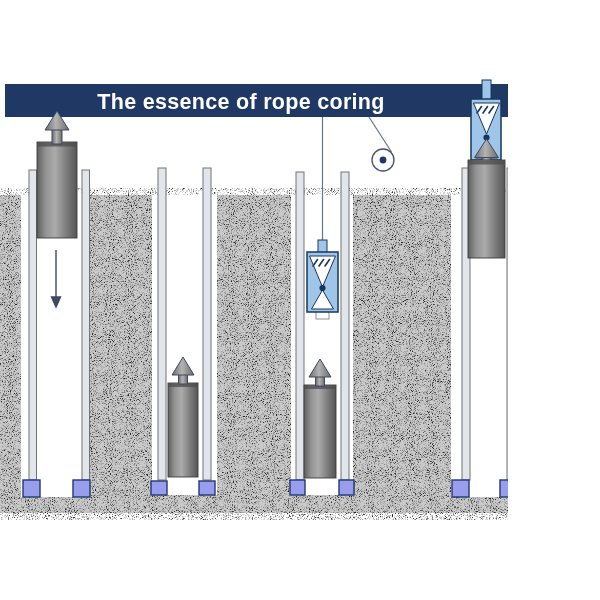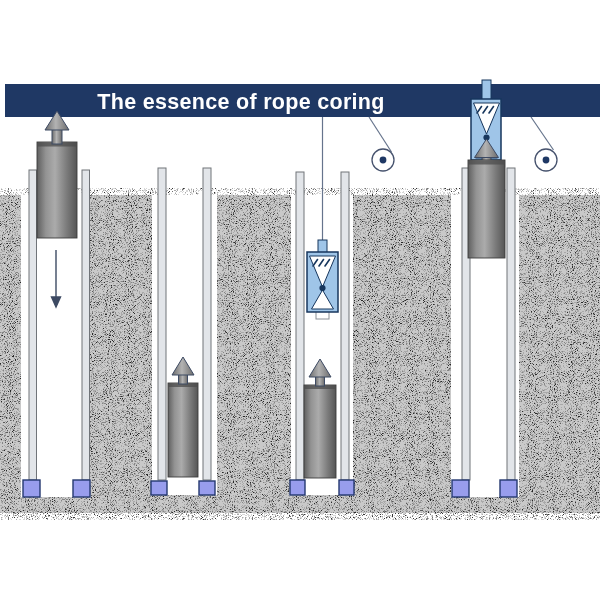--- a/index.html
+++ b/index.html
@@ -1,16 +1,16 @@
 <!DOCTYPE html>
 <html style="--bar: #1f3864; --title_text: #ffffff; --ground_base: #c9c9c9; --casing_fill: #e2e5e9; --casing_stroke: #707479; --bit_fill: #989ded; --bit_stroke: #24386f; --overshot_fill: #9fc5e8; --overshot_stroke: #17365d; --rope: #66748c; --pulley_stroke: #46526d; --pulley_dot: #1f3864; --arrow: #3d4a63;"><head>
 <meta charset="utf-8">
 <style>
   html,body{margin:0;padding:0;background:#ffffff;}
-  #stage{position:relative;width:600px;height:600px;background:#ffffff;overflow:hidden;
+  #stage{position:relative;width:508px;height:600px;background:#ffffff;overflow:hidden;
          font-family:"Liberation Sans",sans-serif;}
   svg{position:absolute;left:0;top:0;}
 
   .title-bar-rect{fill:var(--bar,#1f3864);}
   .title-text{fill:var(--title_text,#ffffff);font-family:"Liberation Sans",sans-serif;
               font-size:21.5px;font-weight:bold;letter-spacing:.3px;}
 
   .ground-base{fill:var(--ground_base,#c9c9c9);}
   .slot{fill:#ffffff;}
 

